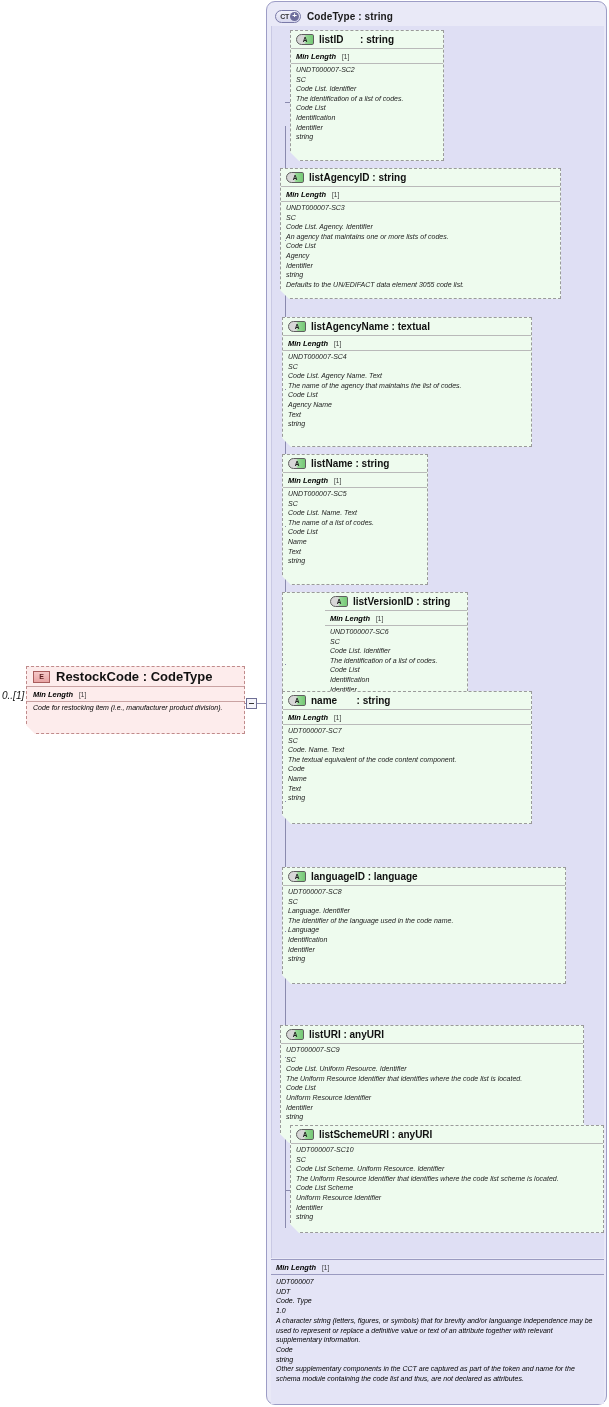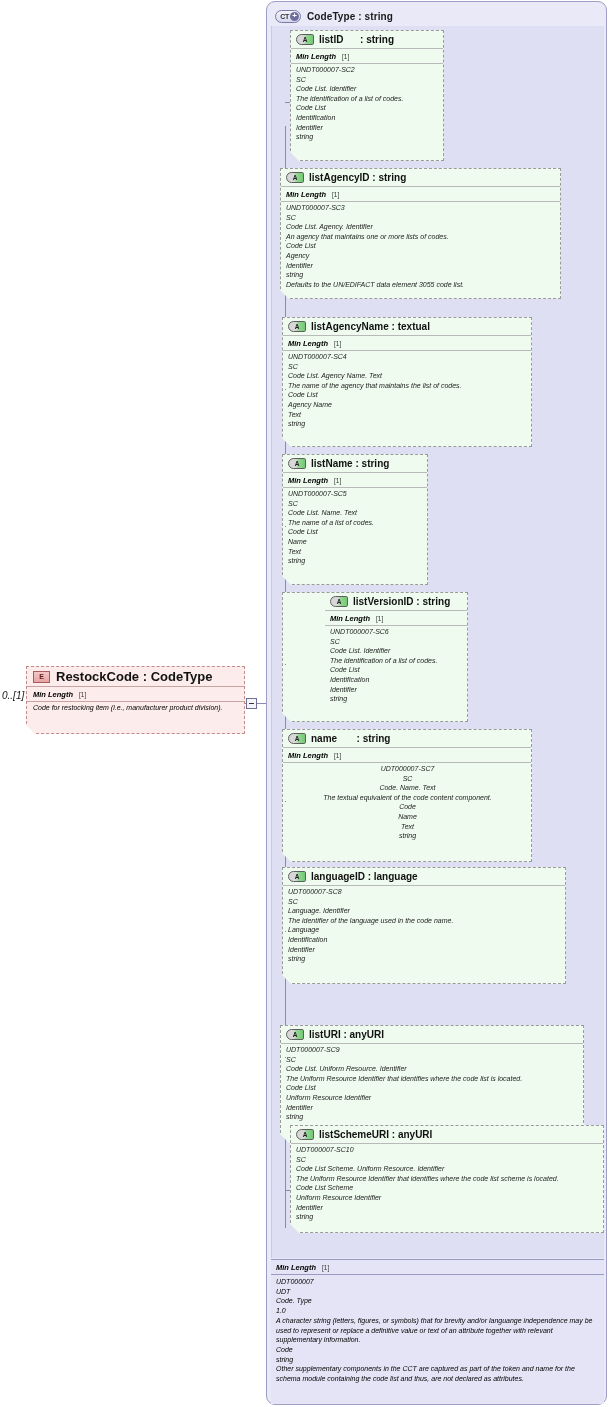--- a/index.html
+++ b/index.html
@@ -274,21 +274,21 @@
           <div>SC</div>
           <div>Code List. Identifier</div>
           <div>The identification of a list of codes.</div>
           <div>Code List</div>
           <div>Identification</div>
           <div>Identifier</div>
           <div>string</div>
         </div>
       </div>
       <div class="stub" style="top: 638px; width: 1px;"></div>
-      <div class="abox" style="left: 10px; top: 703px; width: 250px; height: 133px; text-align: center;">
+      <div class="abox" style="left: 10px; top: 665px; width: 250px; height: 133px;">
         <div class="abox-hdr">
           <span class="a-badge">A</span>
           <span class="a-name">name       : string</span>
         </div>
         <div class="arow-facet">
           <span class="fname">Min Length</span>
           <span class="fval">[1]</span>
         </div>
         <div class="abody">
           <div>UDT000007-SC7</div>

